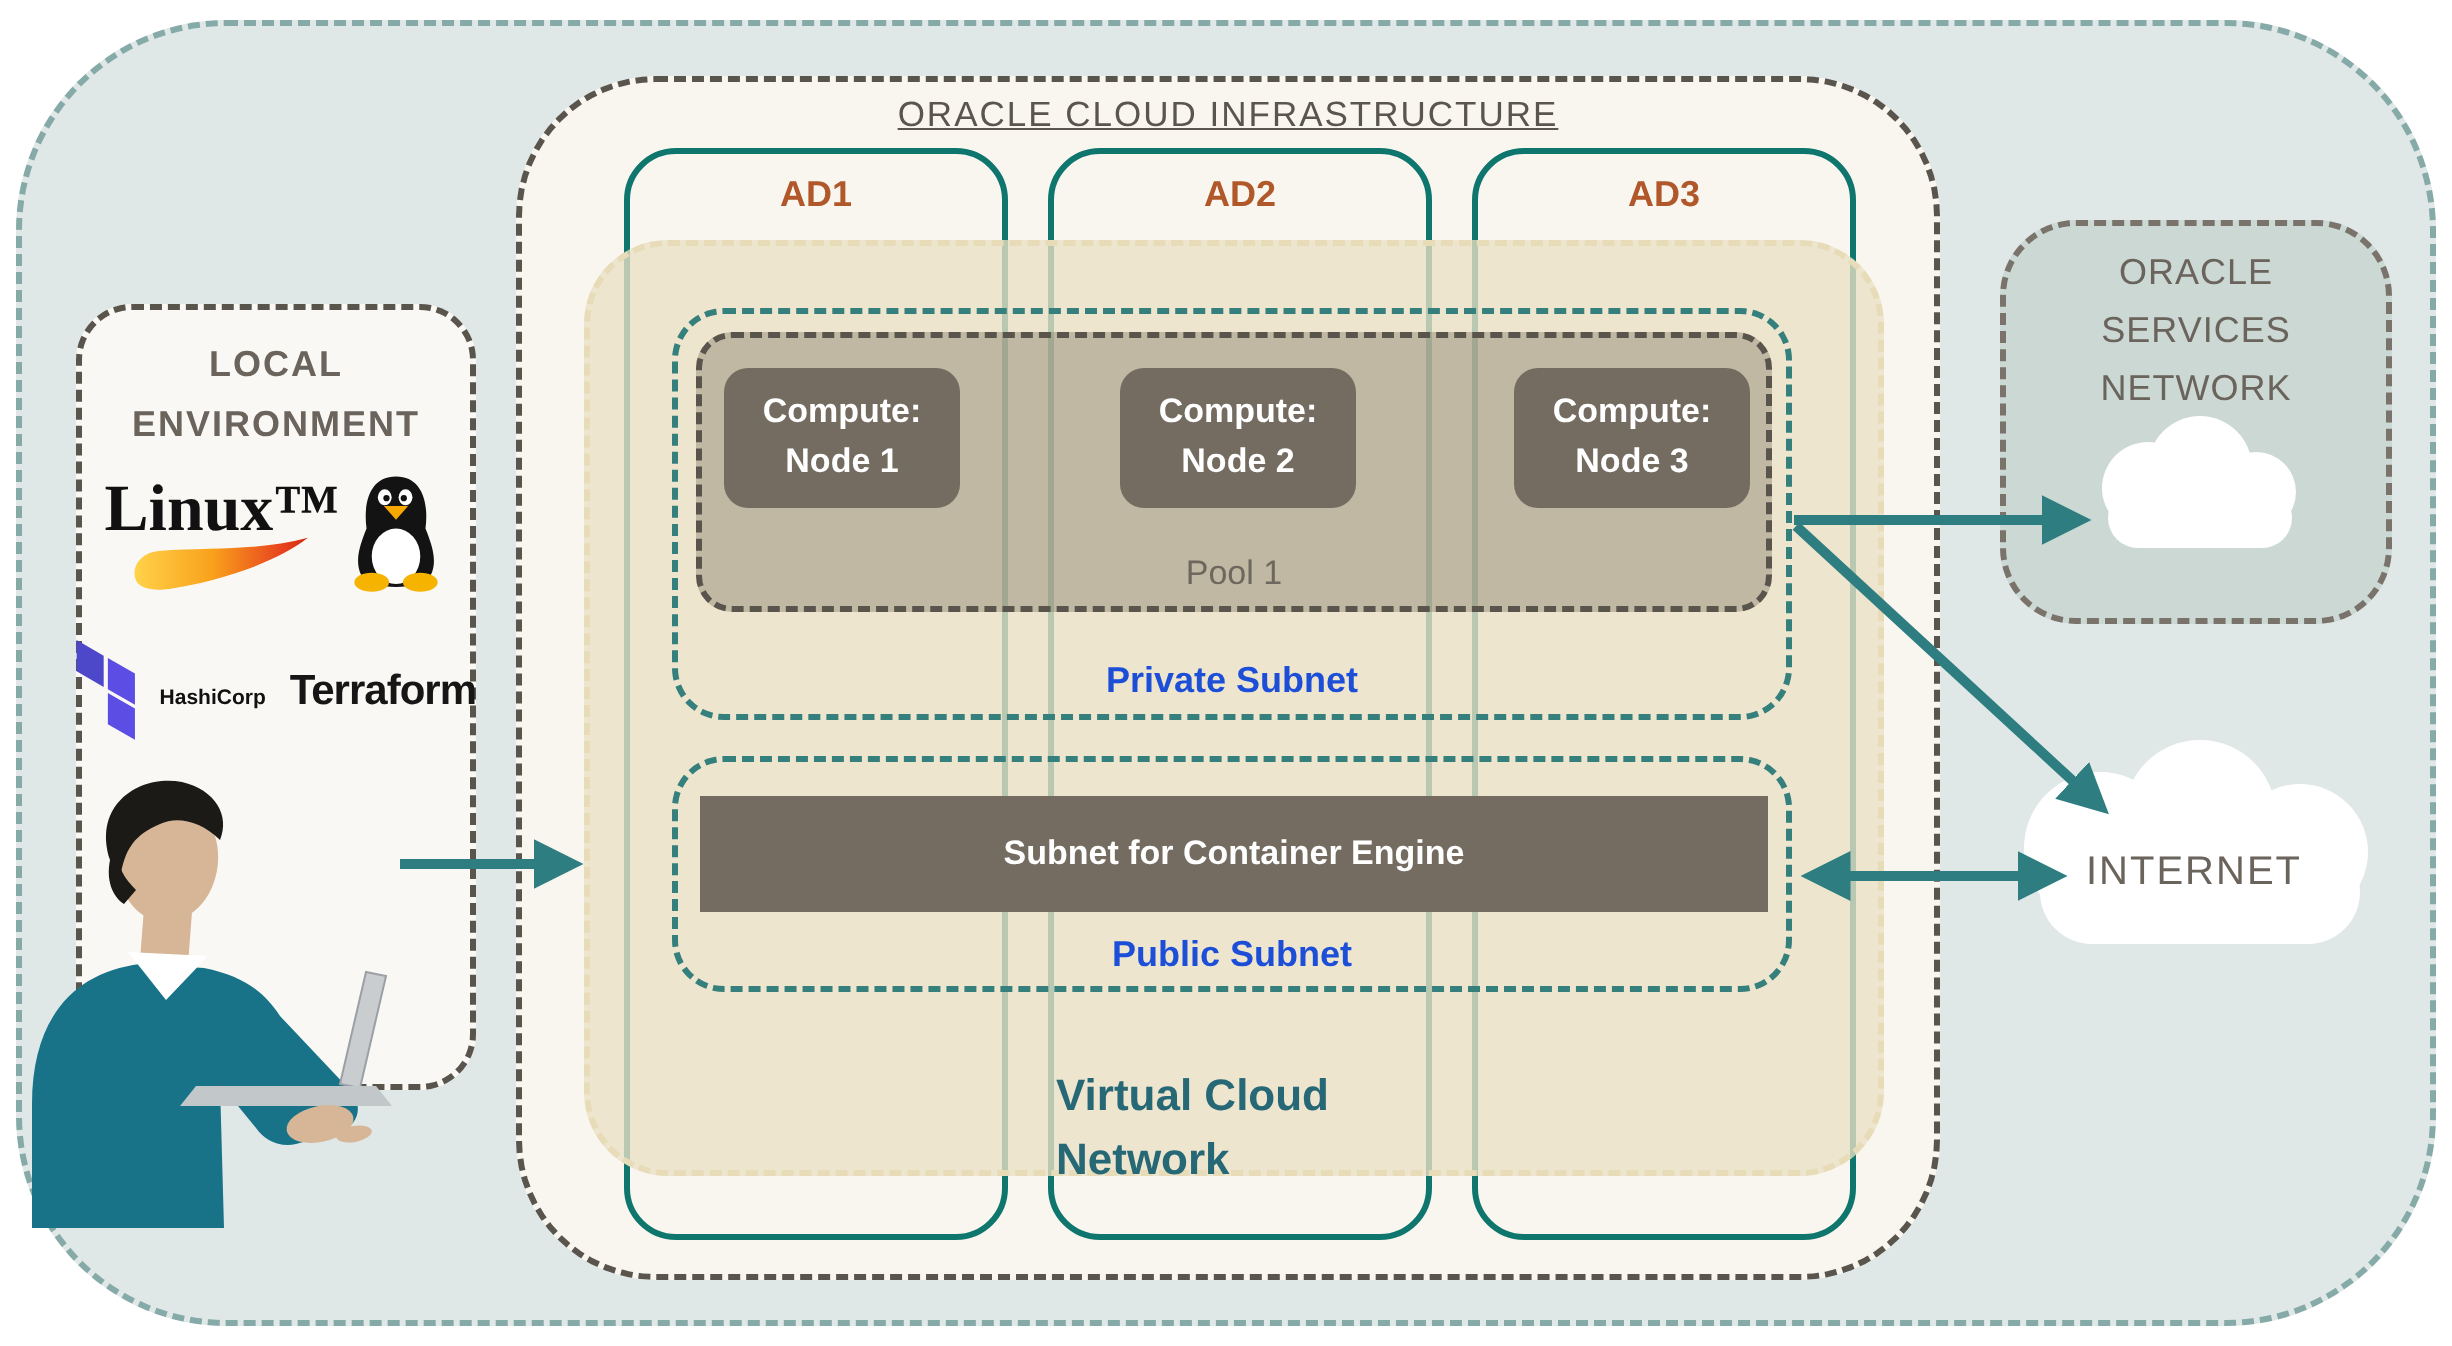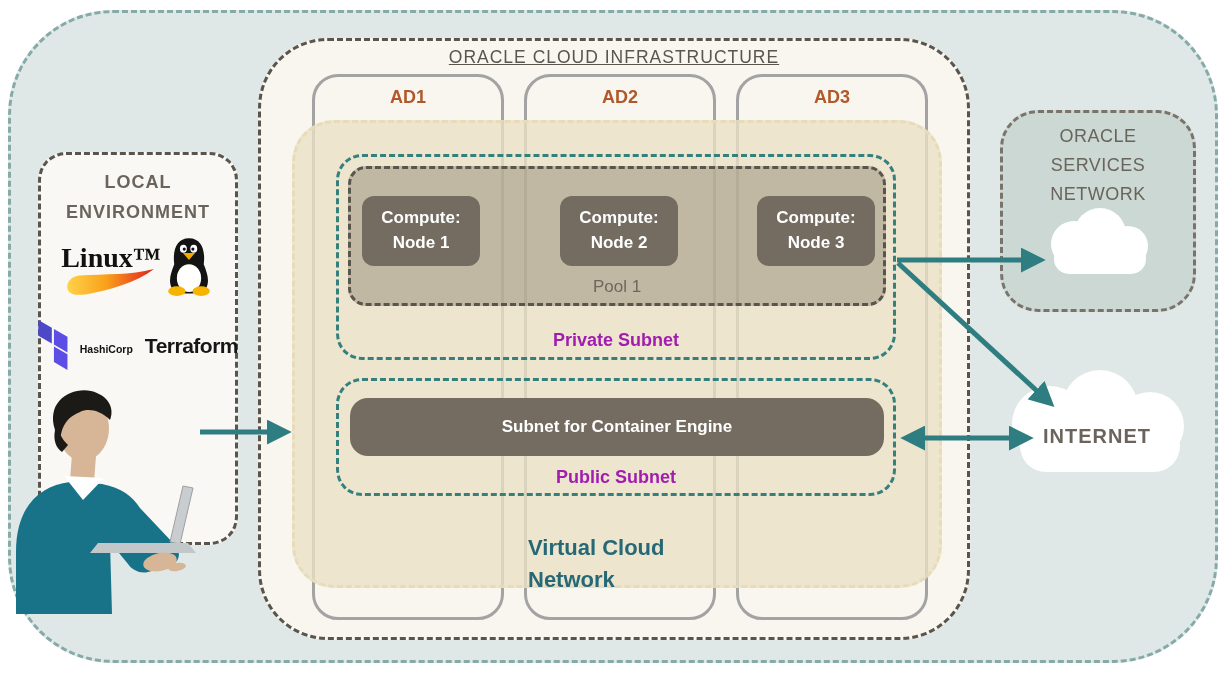--- a/index.html
+++ b/index.html
@@ -13,73 +13,73 @@
   .outer{left:8px;top:10px;width:1210px;height:653px;background:#dfe8e7;
     border:3px dashed #85aaa7;border-radius:105px;}
 
   
   .local-box{left:38px;top:152px;width:200px;height:393px;background:#faf8f4;
     border:3px dashed #59544c;border-radius:28px;}
   .local-title{left:38px;top:168px;width:200px;text-align:center;
     color:#6a645c;font-size:18px;font-weight:600;letter-spacing:1px;line-height:1.65;}
 
   .linux-block{left:38px;top:234px;width:200px;display:flex;justify-content:center;align-items:flex-end;}
-  .linux-word{font-family:"Liberation Serif",serif;font-weight:700;font-size:28px;color:#111;line-height:1;}
+  .linux-word{font-family:"Liberation Serif",serif;font-weight:700;font-size:33px;color:#111;line-height:1;}
   .linux-col{display:flex;flex-direction:column;align-items:center;}
   .tux{margin-left:2px;margin-bottom:-2px;}
 
   .tf-block{left:38px;top:320px;width:200px;display:flex;justify-content:center;align-items:center;gap:9px;}
   .tf-col{display:flex;flex-direction:row;align-items:flex-end;gap:12px;}
   .tf-brand{font-size:10.5px;font-weight:700;color:#111;margin-left:3px;margin-bottom:1px;}
   .tf-word{font-size:21px;font-weight:700;color:#161616;line-height:1;letter-spacing:-0.5px;}
 
   
   .oci-box{left:258px;top:38px;width:712px;height:602px;background:#f9f6f0;
     border:3px dashed #59544c;border-radius:70px;}
   .oci-title{left:258px;top:47px;width:712px;text-align:center;
     color:#5a554d;font-size:17.5px;font-weight:500;letter-spacing:1px;text-decoration:underline;}
 
-  .ad{top:74px;width:192px;height:546px;border:3px solid #a3a3a3;border-radius:26px;
+  .ad{top:74px;width:192px;height:546px;border:3px solid #0f766e;border-radius:26px;
     text-align:center;padding-top:10px;color:#b1582a;font-size:18px;font-weight:600;}
   .ad1{left:312px;} .ad2{left:524px;} .ad3{left:736px;}
 
   .vcn{left:292px;top:120px;width:650px;height:468px;
     background:rgba(233,224,196,0.78);border:3px dashed #e7dbb8;border-radius:42px;}
   .vcn-label{left:528px;top:532px;width:200px;text-align:left;
     color:#266876;font-size:22px;font-weight:600;line-height:1.45;}
 
   .subnet{border:3px dashed #35807d;border-radius:26px;}
   .private-subnet{left:336px;top:154px;width:560px;height:206px;}
   .public-subnet{left:336px;top:378px;width:560px;height:118px;}
-  .subnet-label{color:#a21caf;font-size:18px;font-weight:600;text-align:center;}
+  .subnet-label{color:#1d4ed8;font-size:18px;font-weight:600;text-align:center;}
   .ps-label{left:336px;top:330px;width:560px;}
   .pub-label{left:336px;top:467px;width:560px;}
 
   .pool{left:348px;top:166px;width:538px;height:140px;
     background:rgba(128,117,100,0.40);border:3px dashed #59544c;border-radius:18px;}
   .pool-label{left:348px;top:277px;width:538px;text-align:center;color:#6e675e;font-size:17px;}
 
-  .node{top:196px;width:118px;height:70px;background:#746c61;border-radius:12px;
+  .node{top:184px;width:118px;height:70px;background:#746c61;border-radius:12px;
     display:flex;flex-direction:column;justify-content:center;align-items:center;
     color:#fff;font-size:17px;font-weight:600;line-height:1.45;}
   .node1{left:362px;} .node2{left:560px;} .node3{left:757px;}
 
-  .lb-box{left:350px;top:398px;width:534px;height:58px;background:#746c61;border-radius:18px;
+  .lb-box{left:350px;top:398px;width:534px;height:58px;background:#746c61;border-radius:0;
     display:flex;flex-direction:column;justify-content:center;align-items:center;
     color:#fff;font-size:17px;font-weight:600;line-height:1.4;}
 
   
   .osn-box{left:1000px;top:110px;width:196px;height:202px;background:#cbd8d4;
     border:3px dashed #7a736b;border-radius:38px;}
   .osn-label{left:1028px;top:122px;width:140px;text-align:center;
     color:#6a645c;font-size:18px;font-weight:500;letter-spacing:0.5px;line-height:1.6;}
   .osn-cloud{left:1034px;top:202px;}
   .internet-cloud{left:988px;top:368px;}
   .internet-label{left:988px;top:425px;width:218px;text-align:center;
-    color:#6a645c;font-size:20px;font-weight:700;letter-spacing:1px;}
+    color:#6a645c;font-size:20px;font-weight:400;letter-spacing:1px;}
 
   .arrow-layer{left:0;top:0;pointer-events:none;}
   .person{left:12px;top:386px;}
 </style>
 </head>
 <body>
 
 <div id="stage">
 
   <div class="abs outer"></div>

